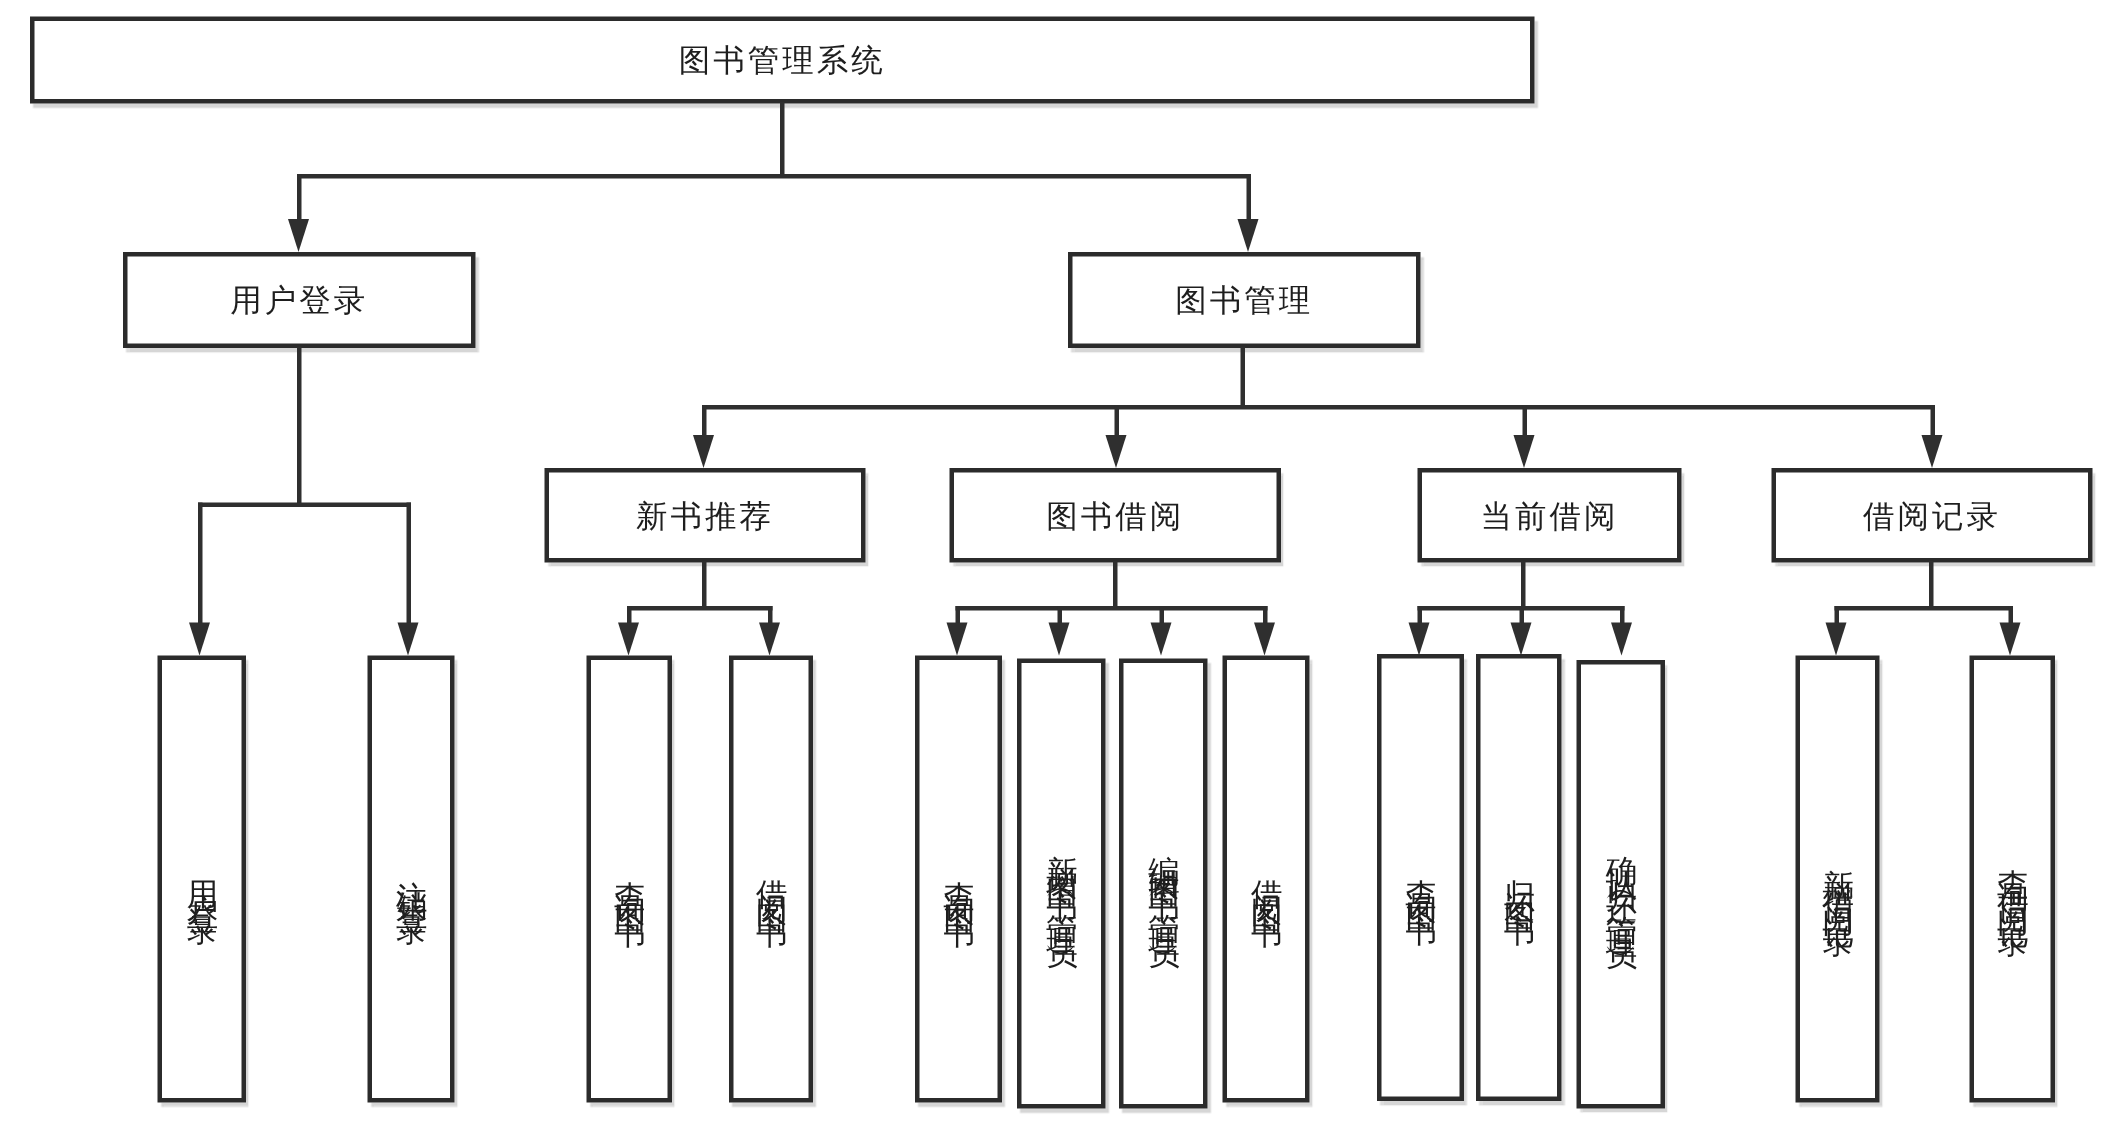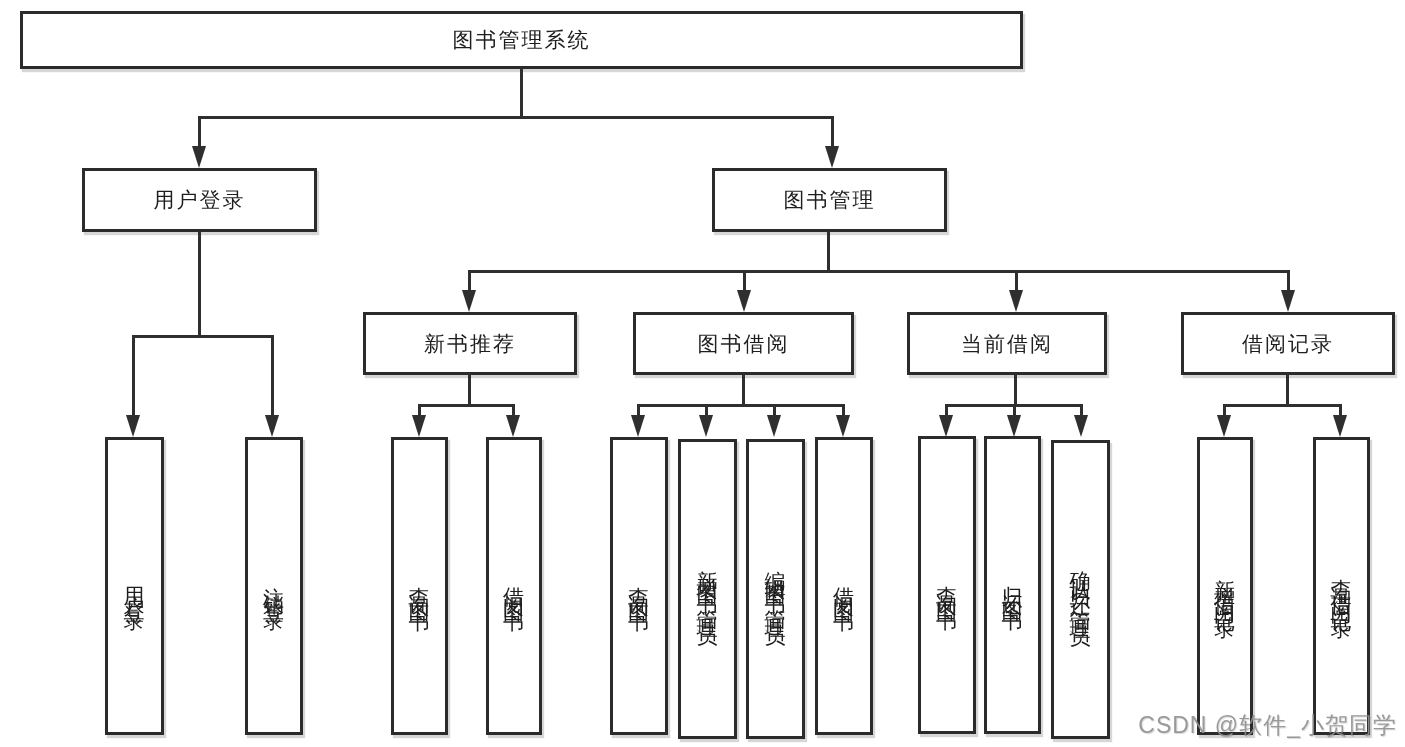--- a/index.html
+++ b/index.html
@@ -70,21 +70,21 @@
   <div class="arrow" style="left:1009px;top:290px;"></div>
   <div class="vline" style="left:1287px;top:270px;height:22px;"></div>
   <div class="arrow" style="left:1281px;top:290px;"></div>
 
   <div class="box" style="left:363px;top:312px;width:214px;height:63px;">
     <span>新书推荐</span>
   </div>
   <div class="box" style="left:633px;top:312px;width:221px;height:63px;">
     <span>图书借阅</span>
   </div>
-  <div class="box" style="left:907px;top:312px;width:200px;height:63px;">
+  <div class="box" style="left:945px;top:312px;width:176px;height:63px;">
     <span>当前借阅</span>
   </div>
   <div class="box" style="left:1181px;top:312px;width:214px;height:63px;">
     <span>借阅记录</span>
   </div>
 
   <div class="vline" style="left:468px;top:374px;height:32px;"></div>
   <div class="hline" style="left:418px;top:404px;width:97px;"></div>
   <div class="vline" style="left:418px;top:404px;height:13px;"></div>
   <div class="arrow" style="left:412px;top:415px;"></div>
@@ -155,15 +155,14 @@
     <span class="lbl">确认归还（管理员）</span>
   </div>
 
   <div class="box leaf" style="left:1197px;top:437px;width:56px;height:298px;">
     <span class="lbl">新增借阅记录</span>
   </div>
   <div class="box leaf" style="left:1313px;top:437px;width:57px;height:298px;">
     <span class="lbl">查询借阅记录</span>
   </div>
 
-  <div class="watermark">CSDN @软件_小贺同学</div>
 
 </div>
 
 </body></html>

